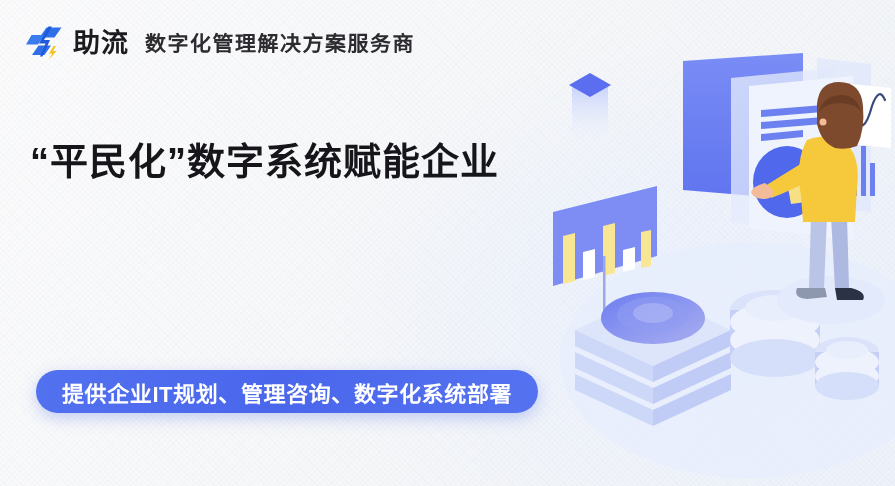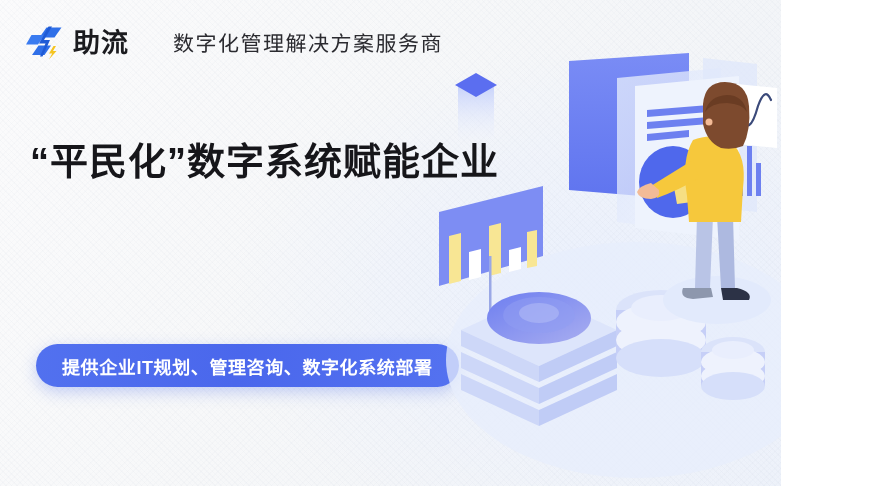--- a/index.html
+++ b/index.html
@@ -7,21 +7,21 @@
     margin: 0;
     padding: 0;
     background: #ffffff;
   }
   body {
     font-family: "Liberation Sans", "DejaVu Sans", sans-serif;
   }
 
   .banner {
     position: relative;
-    width: 781px;
+    width: 895px;
     height: 486px;
     overflow: hidden;
     background:
       radial-gradient(ellipse 620px 420px at 78% 62%, #eaf0fd 0%, rgba(234,240,253,0) 62%),
       linear-gradient(118deg, #fbfbfc 0%, #f7f8f9 42%, #f3f5f8 74%, #eef2f9 100%);
   }
   
   .texture {
     position: absolute;
     inset: 0;
@@ -50,24 +50,24 @@
     font-size: 27px;
     font-weight: 700;
     color: #1b1b1f;
     letter-spacing: 1px;
     margin-left: 7px;
     line-height: 1;
     white-space: nowrap;
   }
   .header-tagline {
     font-size: 21px;
-    font-weight: 400;
+    font-weight: 700;
     color: #2b2b30;
     letter-spacing: 1.5px;
-    margin-left: 44px;
+    margin-left: 16px;
     line-height: 1;
     white-space: nowrap;
   }
 
   
   .copy {
     position: absolute;
     left: 30px;
     top: 140px;
     width: 520px;
@@ -86,31 +86,31 @@
     font-size: 42px;
     font-weight: 800;
     letter-spacing: 1px;
     line-height: 1.15;
     white-space: nowrap;
   }
 
   .pill {
     position: absolute;
     left: 36px;
-    top: 344px;
+    top: 370px;
     display: inline-flex;
     align-items: center;
     justify-content: center;
     height: 43px;
     padding: 0 26px;
     border-radius: 22px;
     background: linear-gradient(100deg, #5271ef 0%, #4a67ec 48%, #5472f0 100%);
     box-shadow: 0 5px 16px rgba(74,106,232,.30);
     color: #ffffff;
-    font-size: 18px;
+    font-size: 22px;
     font-weight: 700;
     letter-spacing: .6px;
     white-space: nowrap;
     cursor: pointer;
     border: none;
     font-family: inherit;
   }
 
   
   .art {

